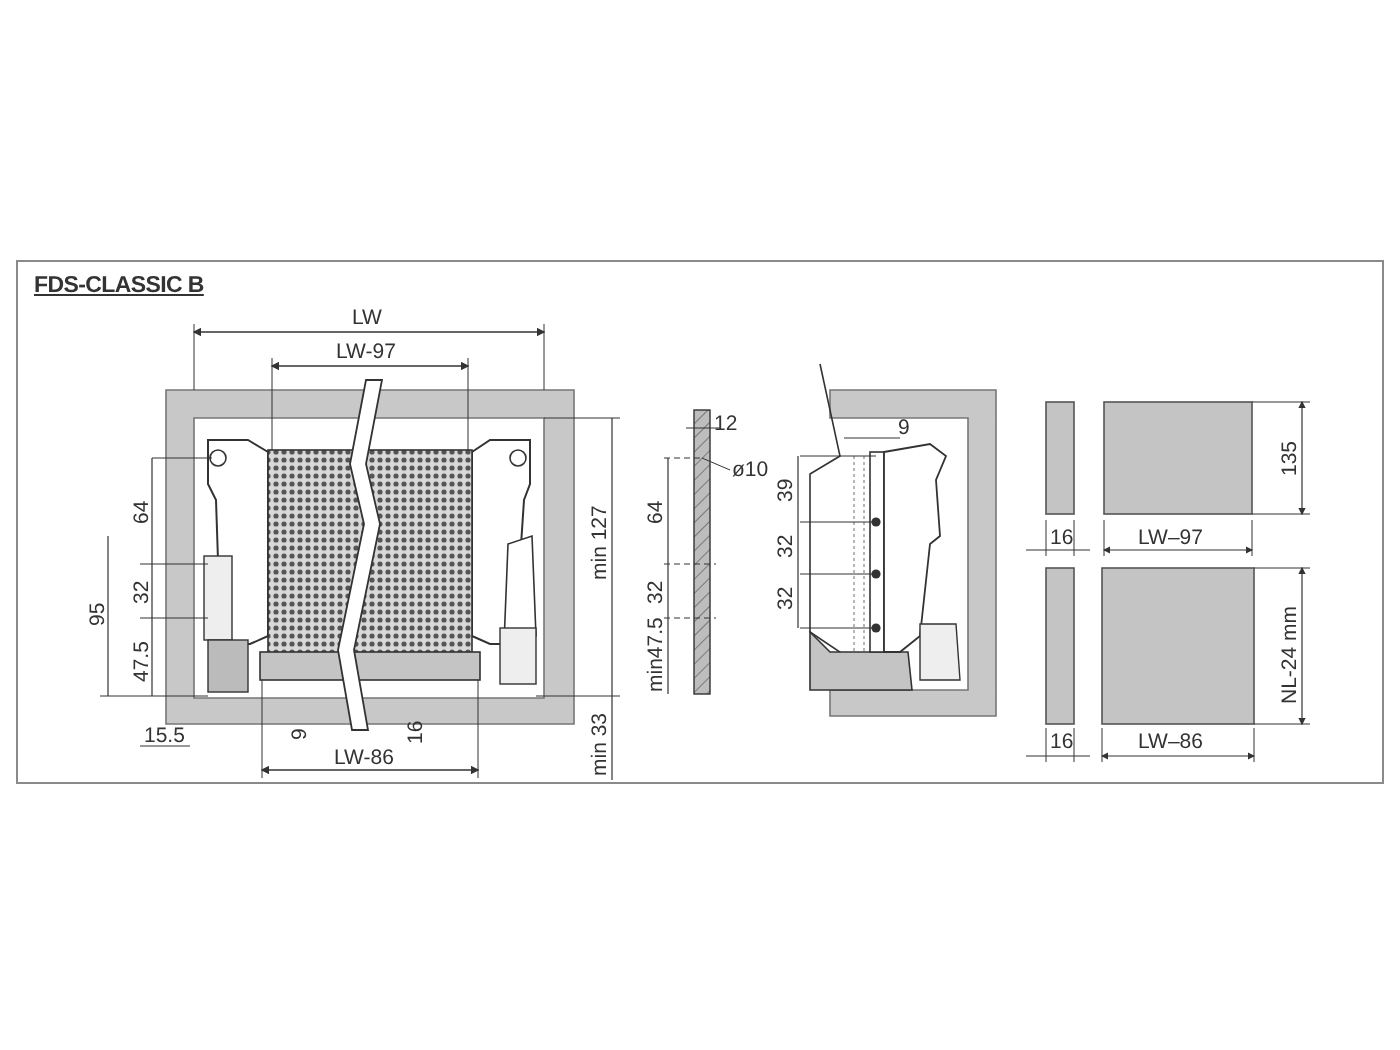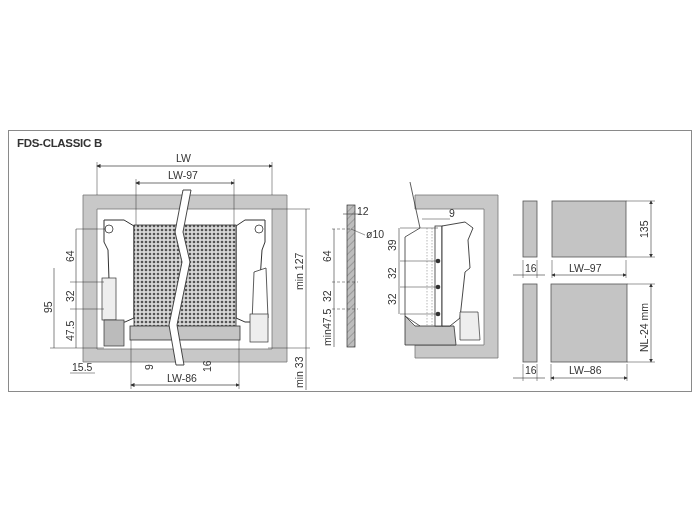--- a/index.html
+++ b/index.html
@@ -1,18 +1,18 @@
 <!DOCTYPE html>
 <html><head>
 <meta charset="utf-8">
 <style>
   html, body { margin:0; padding:0; background:#ffffff; }
   body { width:700px; height:525px; position:relative; overflow:hidden; font-family:"Liberation Sans", sans-serif; }
   #frame { position:absolute; left:8px; top:130px; width:684px; height:262px; border:1px solid #8a8a8a; box-sizing:border-box; background:#fff; }
-  #title { position:absolute; left:17px; top:137px; font-size:11.5px; font-weight:bold; color:#333; letter-spacing:-0.3px; }
+  #title { position:absolute; left:17px; top:137px; font-size:11.5px; font-weight:bold; color:#333; letter-spacing:-0.3px;text-decoration:underline; }
   svg { position:absolute; left:0; top:0; }
   .dim { font-family:"Liberation Sans", sans-serif; font-size:10.5px; fill:#333; }
 </style>
 </head>
 <body>
 
 <div id="frame"></div>
 <div id="title">FDS-CLASSIC B</div>
 
 <svg width="700" height="525" viewBox="0 0 700 525">

